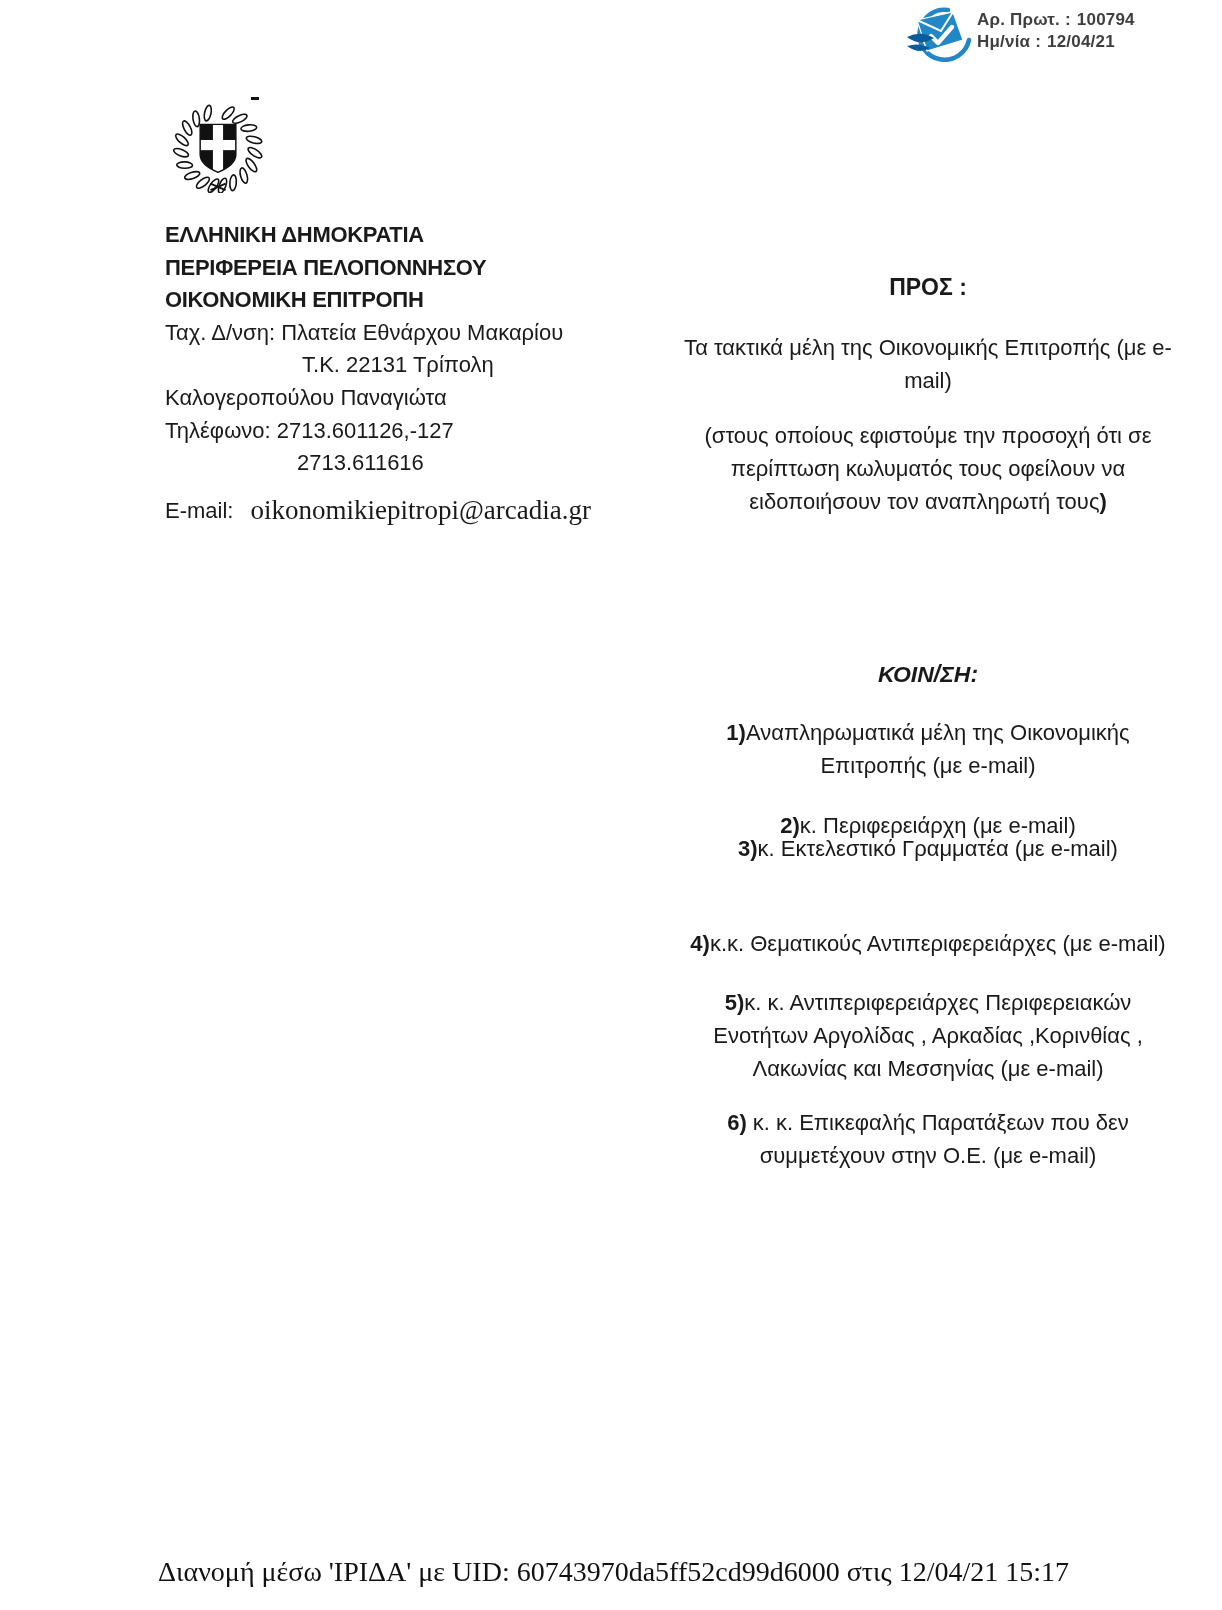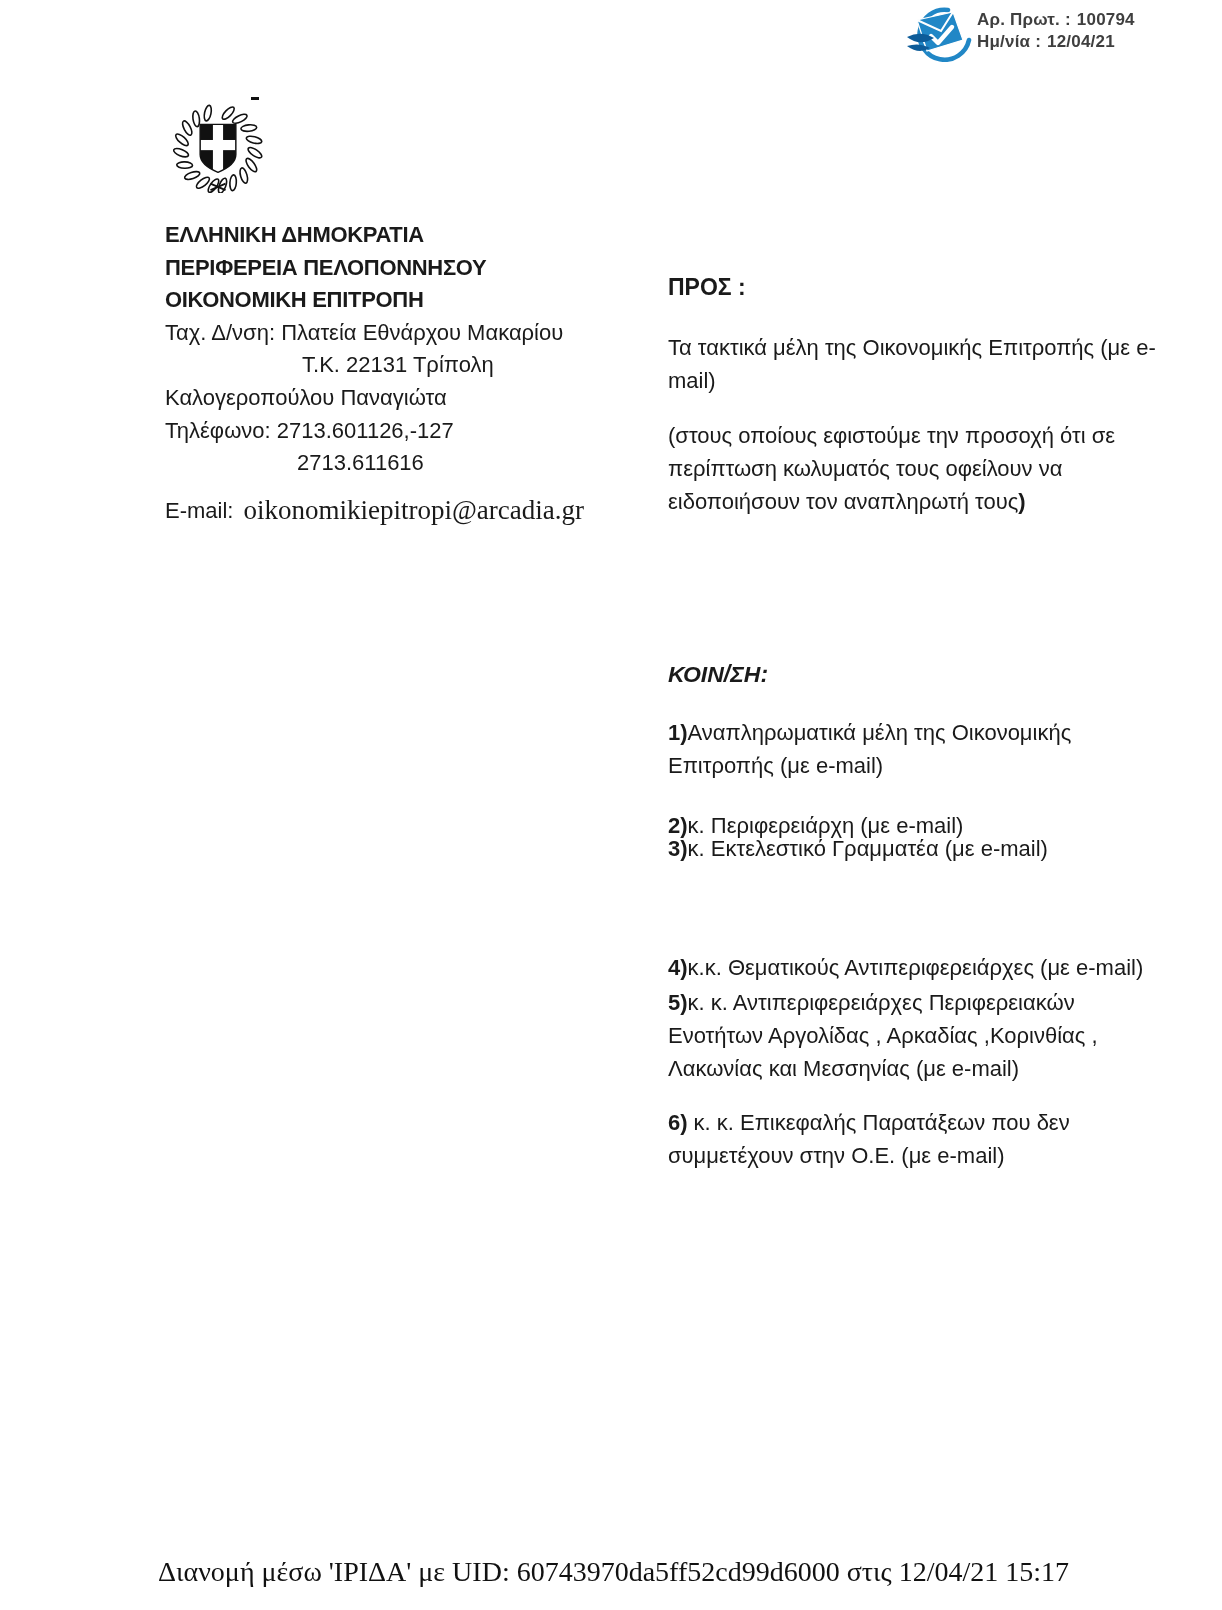--- a/index.html
+++ b/index.html
@@ -26,35 +26,35 @@
   
   .emblem{position:absolute;left:170px;top:99px;}
   .dash-mark{position:absolute;left:251px;top:97px;width:8px;height:3px;background:#111;}
   
   .sender{position:absolute;left:165px;top:219px;width:480px;font-size:22px;}
   .sender .line{line-height:32.6px;white-space:nowrap;}
   .sender .org{font-weight:bold;letter-spacing:-.3px;}
   .ind-a{padding-left:137px;}
   .ind-b{padding-left:132px;}
   .email-row{
-    margin-top:14px;display:flex;gap:10px;line-height:33px;white-space:nowrap;
+    margin-top:14px;display:flex;gap:17px;line-height:33px;white-space:nowrap;
   }
   .serif{font-family:"Liberation Serif","DejaVu Serif",serif;font-size:27px;}
   
   .rblock{position:absolute;left:668px;width:520px;font-size:22px;}
-  .rline{line-height:33px;white-space:nowrap;}
+  .rline{line-height:33px;white-space:nowrap;text-align:center;}
   .rhead{font-weight:bold;font-size:23px;}
   .pos-pros-h{top:271px;}
   .pos-pros-b{top:331px;}
   .pos-note{top:419px;}
   .pos-koin-h{top:658px;font-style:italic;}
   .pos-i1{top:716px;}
   .pos-i2{top:809px;}
   .pos-i3{top:832px;}
-  .pos-i4{top:927px;margin-top:24px;}
+  .pos-i4{top:927px;}
   .pos-i5{top:986px;}
   .pos-i6{top:1106px;}
   .num-sp{margin-right:6px;}
   
   .footer{
     position:absolute;left:158px;top:1558px;
     font-family:"Liberation Serif","DejaVu Serif",serif;
     font-size:28px;line-height:28px;white-space:nowrap;color:#111;
   }
 </style>

